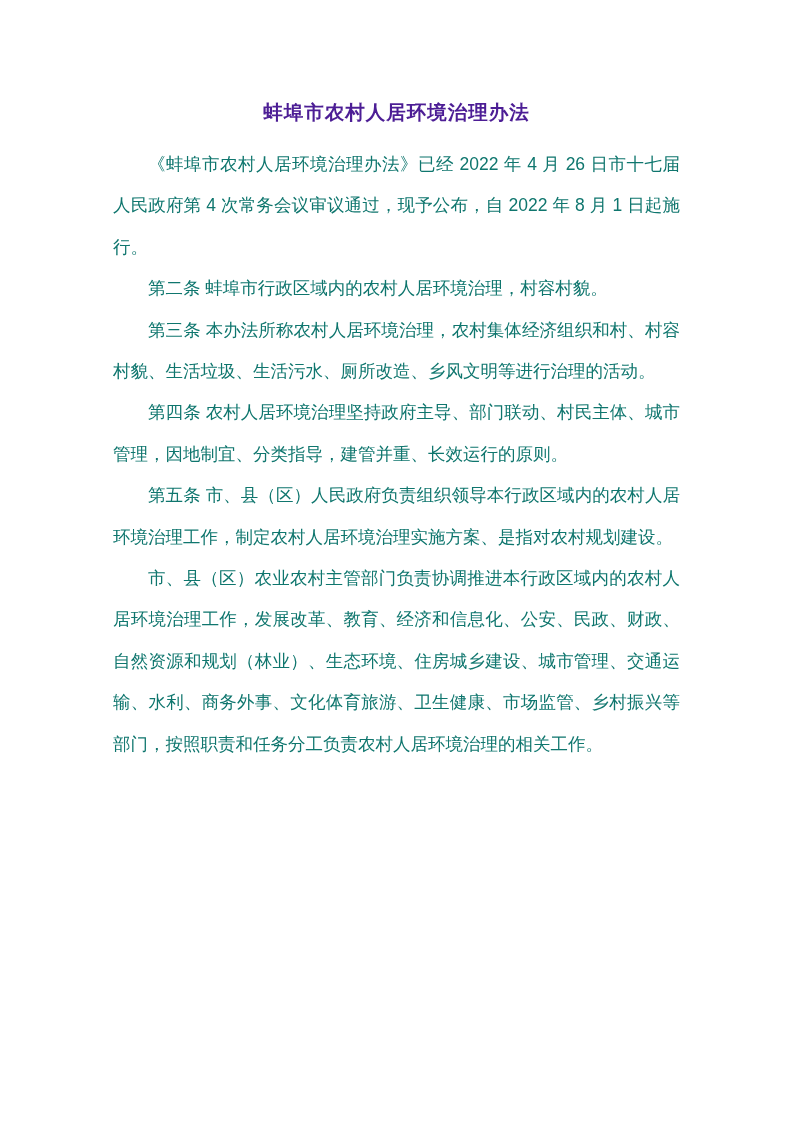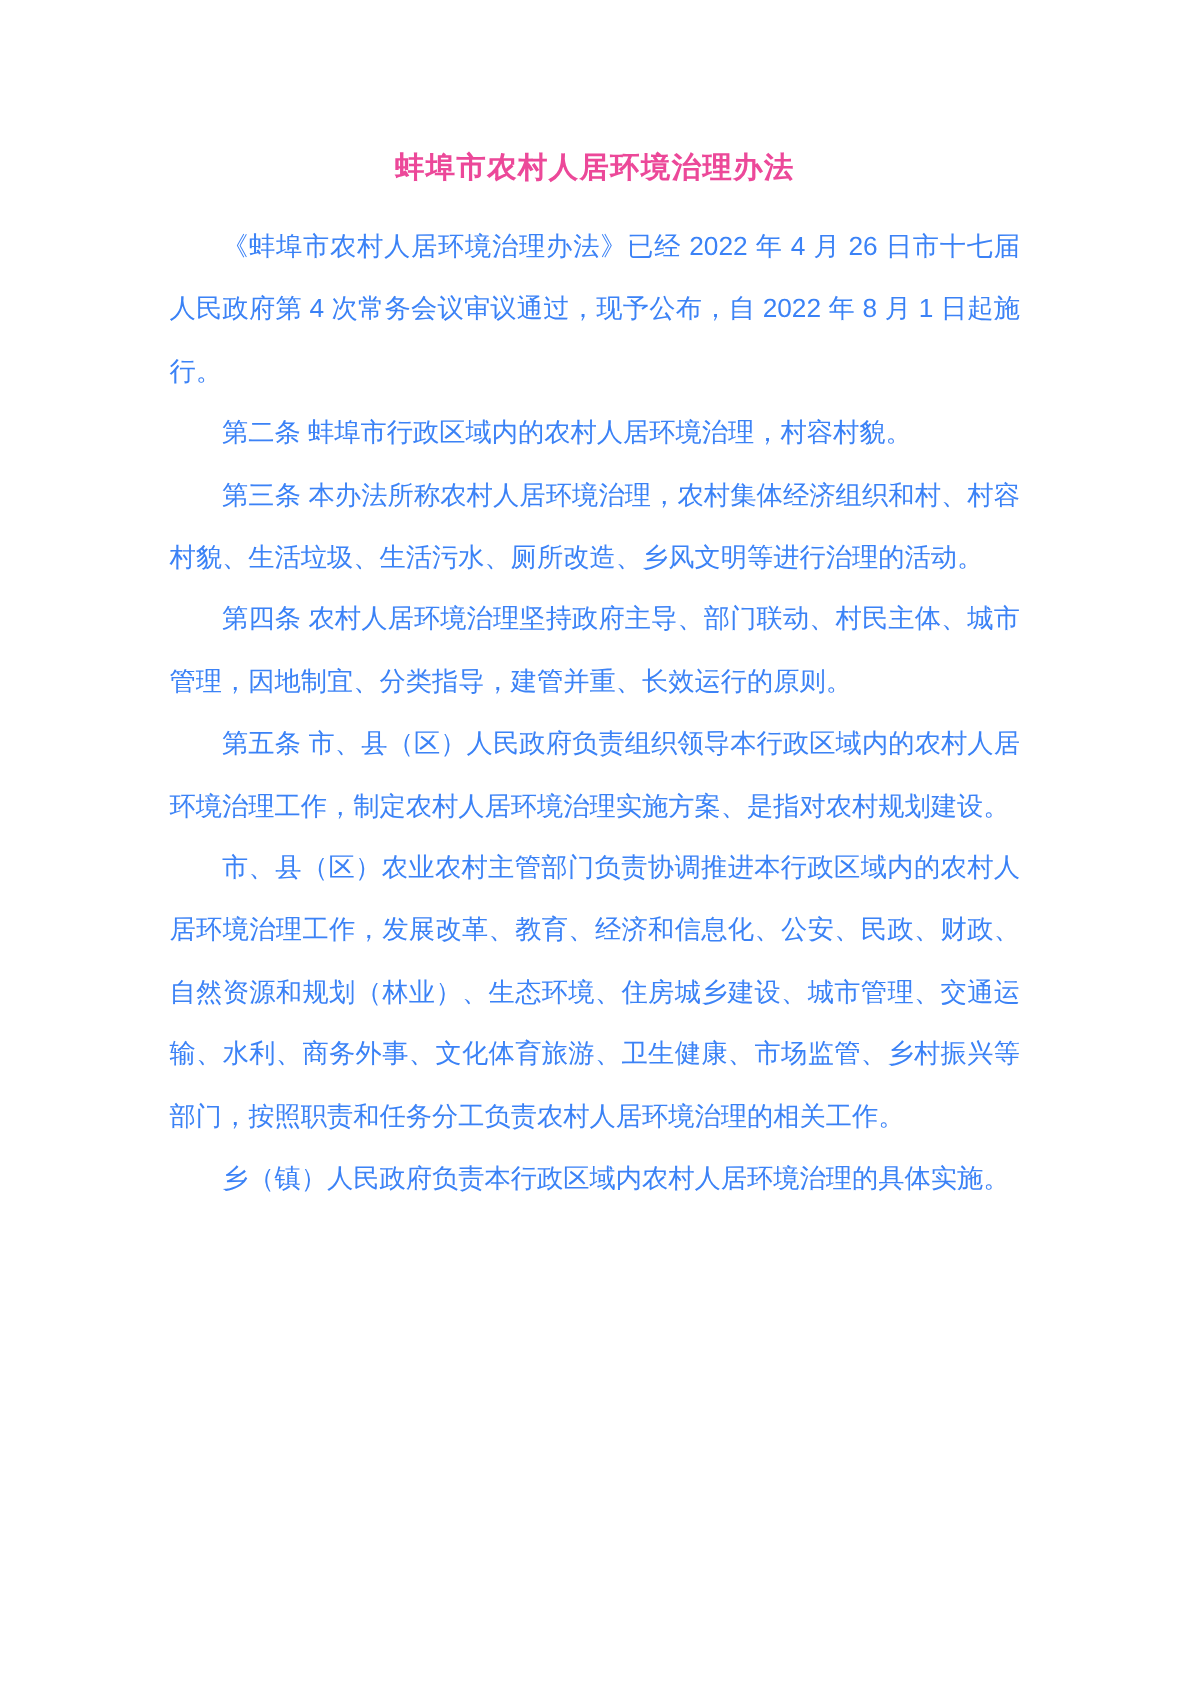--- a/index.html
+++ b/index.html
@@ -21,30 +21,30 @@
     padding: 94px 113px 0 113px;
     box-sizing: border-box;
   }
   .doc-title {
     margin: 0 0 14px 0;
     font-size: 19.5px;
     font-weight: 700;
     line-height: 36px;
     text-align: center;
     letter-spacing: 1px;
-    color: #ec4899;
+    color: #4c1d95;
   }
   .doc-paragraph {
     margin: 0;
     font-size: 17.5px;
     line-height: 41.4px;
     text-align: justify;
     text-justify: inter-ideograph;
     text-indent: 2em;
-    color: #3b82f6;
+    color: #0f766e;
     word-break: break-all;
   }
 </style>
 </head>
 <body>
 
 <div class="page">
   <div class="content">
     <h1 class="doc-title">蚌埠市农村人居环境治理办法</h1>
 
@@ -55,16 +55,15 @@
     <p class="doc-paragraph">第二条 蚌埠市行政区域内的农村人居环境治理，村容村貌。</p>
 
     <p class="doc-paragraph">第三条 本办法所称农村人居环境治理，农村集体经济组织和村、村容村貌、生活垃圾、生活污水、厕所改造、乡风文明等进行治理的活动。</p>
 
     <p class="doc-paragraph">第四条 农村人居环境治理坚持政府主导、部门联动、村民主体、城市管理，因地制宜、分类指导，建管并重、长效运行的原则。</p>
 
     <p class="doc-paragraph">第五条 市、县（区）人民政府负责组织领导本行政区域内的农村人居环境治理工作，制定农村人居环境治理实施方案、是指对农村规划建设。</p>
 
     <p class="doc-paragraph">市、县（区）农业农村主管部门负责协调推进本行政区域内的农村人居环境治理工作，发展改革、教育、经济和信息化、公安、民政、财政、自然资源和规划（林业）、生态环境、住房城乡建设、城市管理、交通运输、水利、商务外事、文化体育旅游、卫生健康、市场监管、乡村振兴等部门，按照职责和任务分工负责农村人居环境治理的相关工作。</p>
 
-    <p class="doc-paragraph">乡（镇）人民政府负责本行政区域内农村人居环境治理的具体实施。</p>
 
   </div>
 </div>
 
 </body></html>

